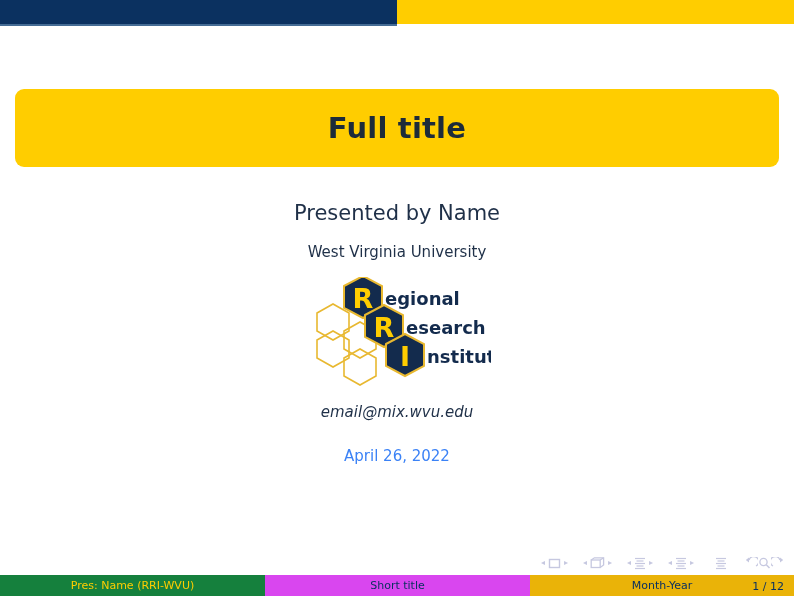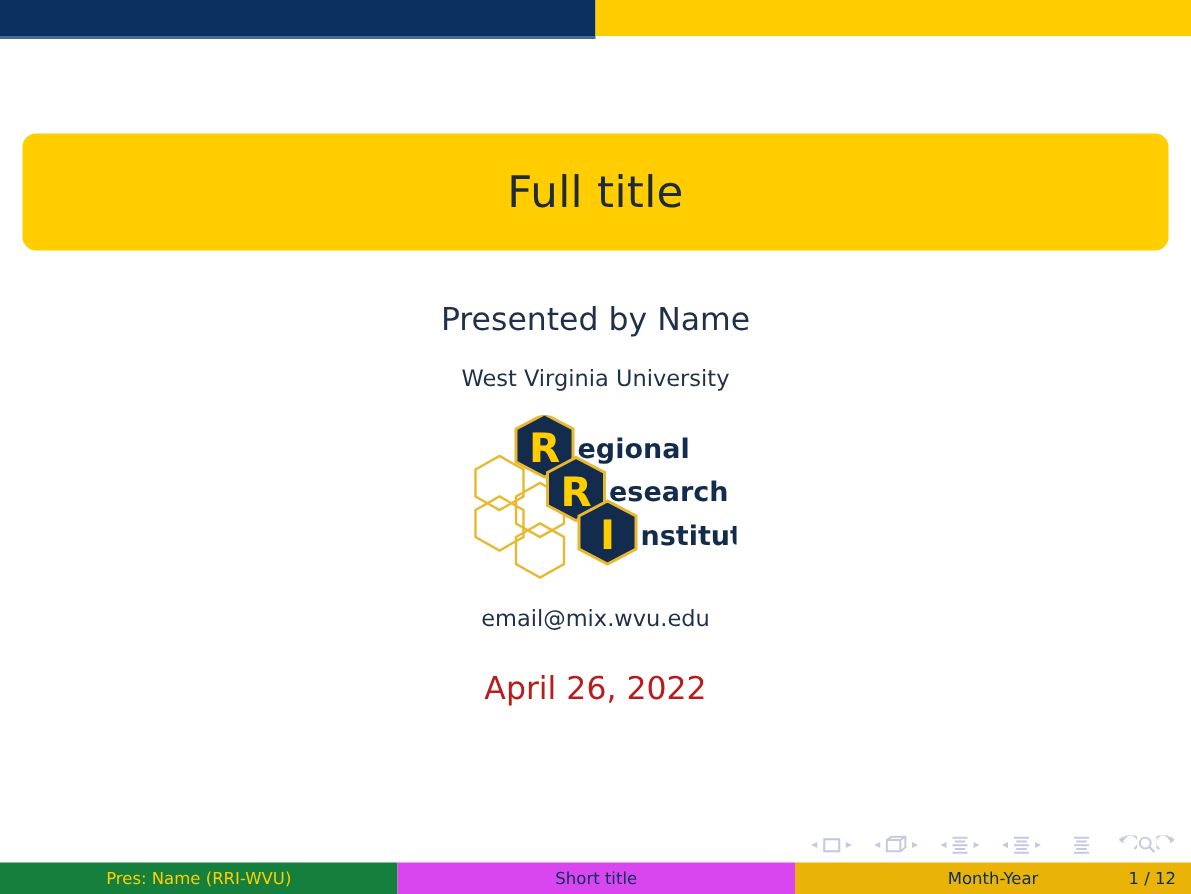--- a/index.html
+++ b/index.html
@@ -47,21 +47,21 @@
     width: 764px; height: 78px;
     background: #FFCD00;
     border-radius: 9px;
     display: flex;
     align-items: center;
     justify-content: center;
   }
   #title-text {
     color: #1d2b3a;
     font-size: 29px;
-    font-weight: 400;
+    font-weight: 700;
     letter-spacing: 0.2px;
   }
 
   
   #body-stack {
     position: absolute;
     left: 0;
     top: 186px;
     width: 794px;
     text-align: center;
@@ -74,25 +74,26 @@
   }
   .institute {
     font-size: 15px;
     margin-top: 18px;
     color: #1F3048;
   }
   .email {
     font-size: 15px;
     margin-top: 12px;
     color: #1F3048;
+    font-style: italic;
   }
   .date {
-    font-size: 21px;
+    font-size: 15px;
     margin-top: 26px;
-    color: #b91c1c;
+    color: #3b82f6;
   }
 
   
   #logo-wrap {
     margin-top: 16px;
     display: flex;
     justify-content: center;
   }
   #logo-svg { display: block; }
 

